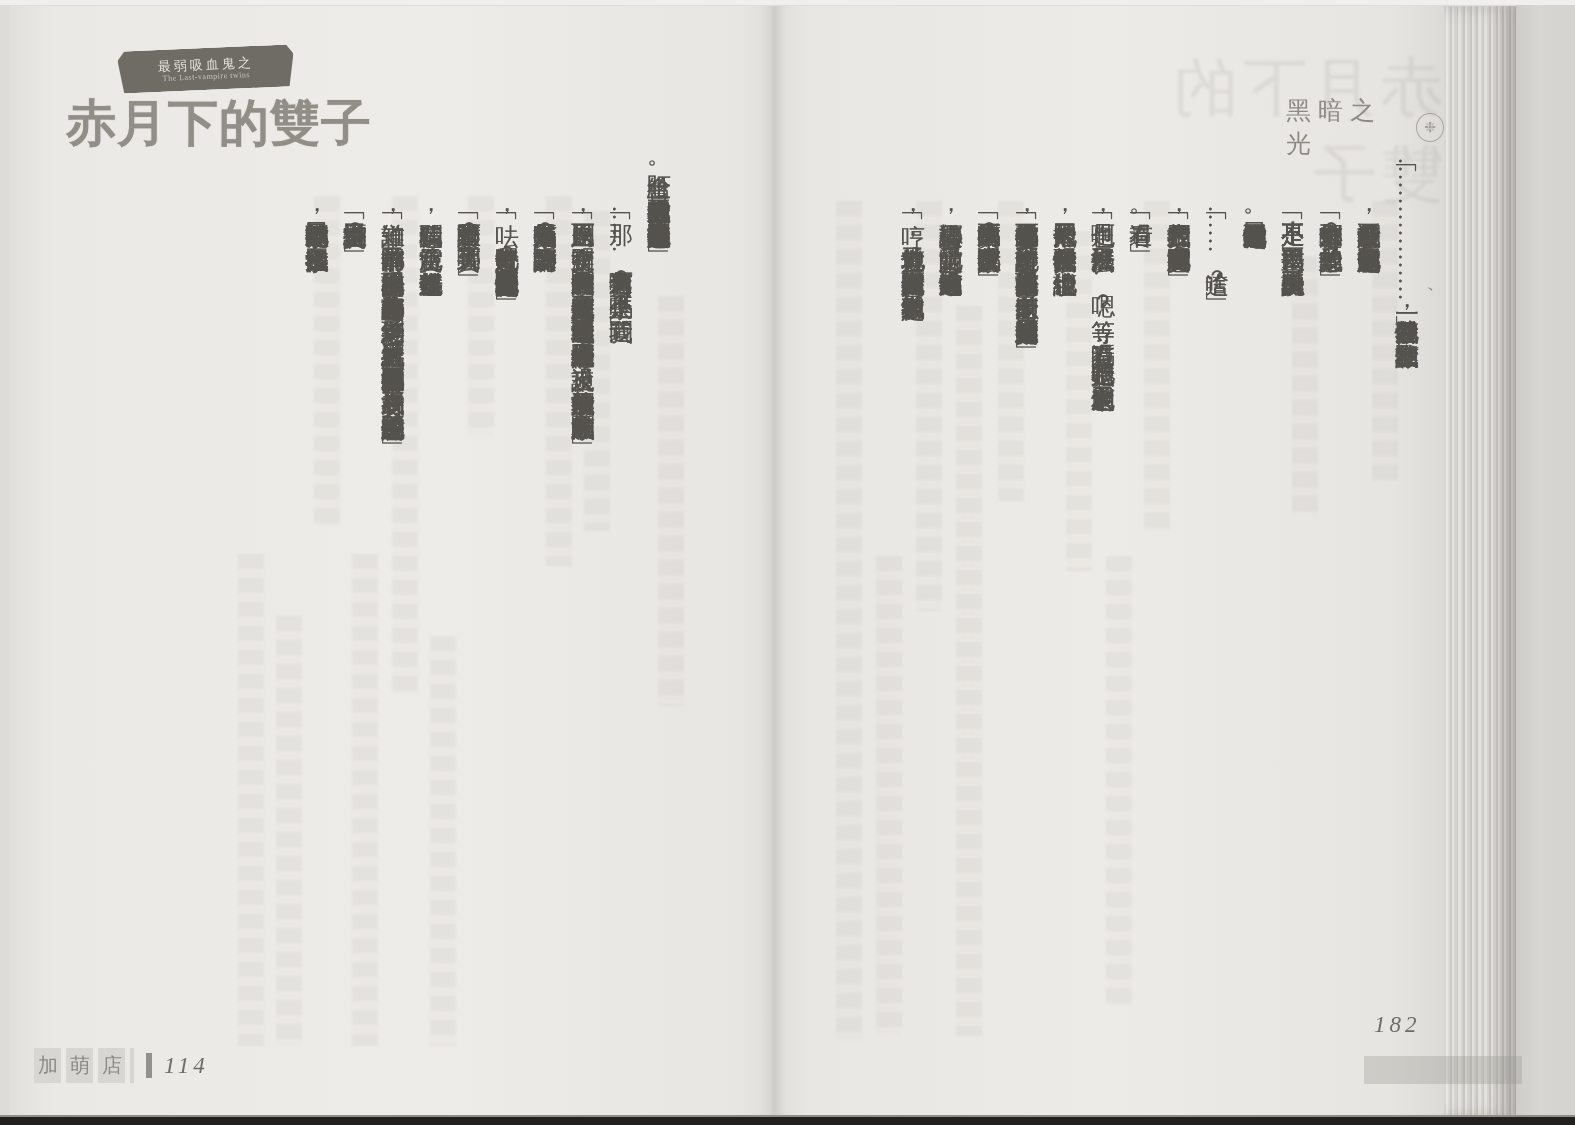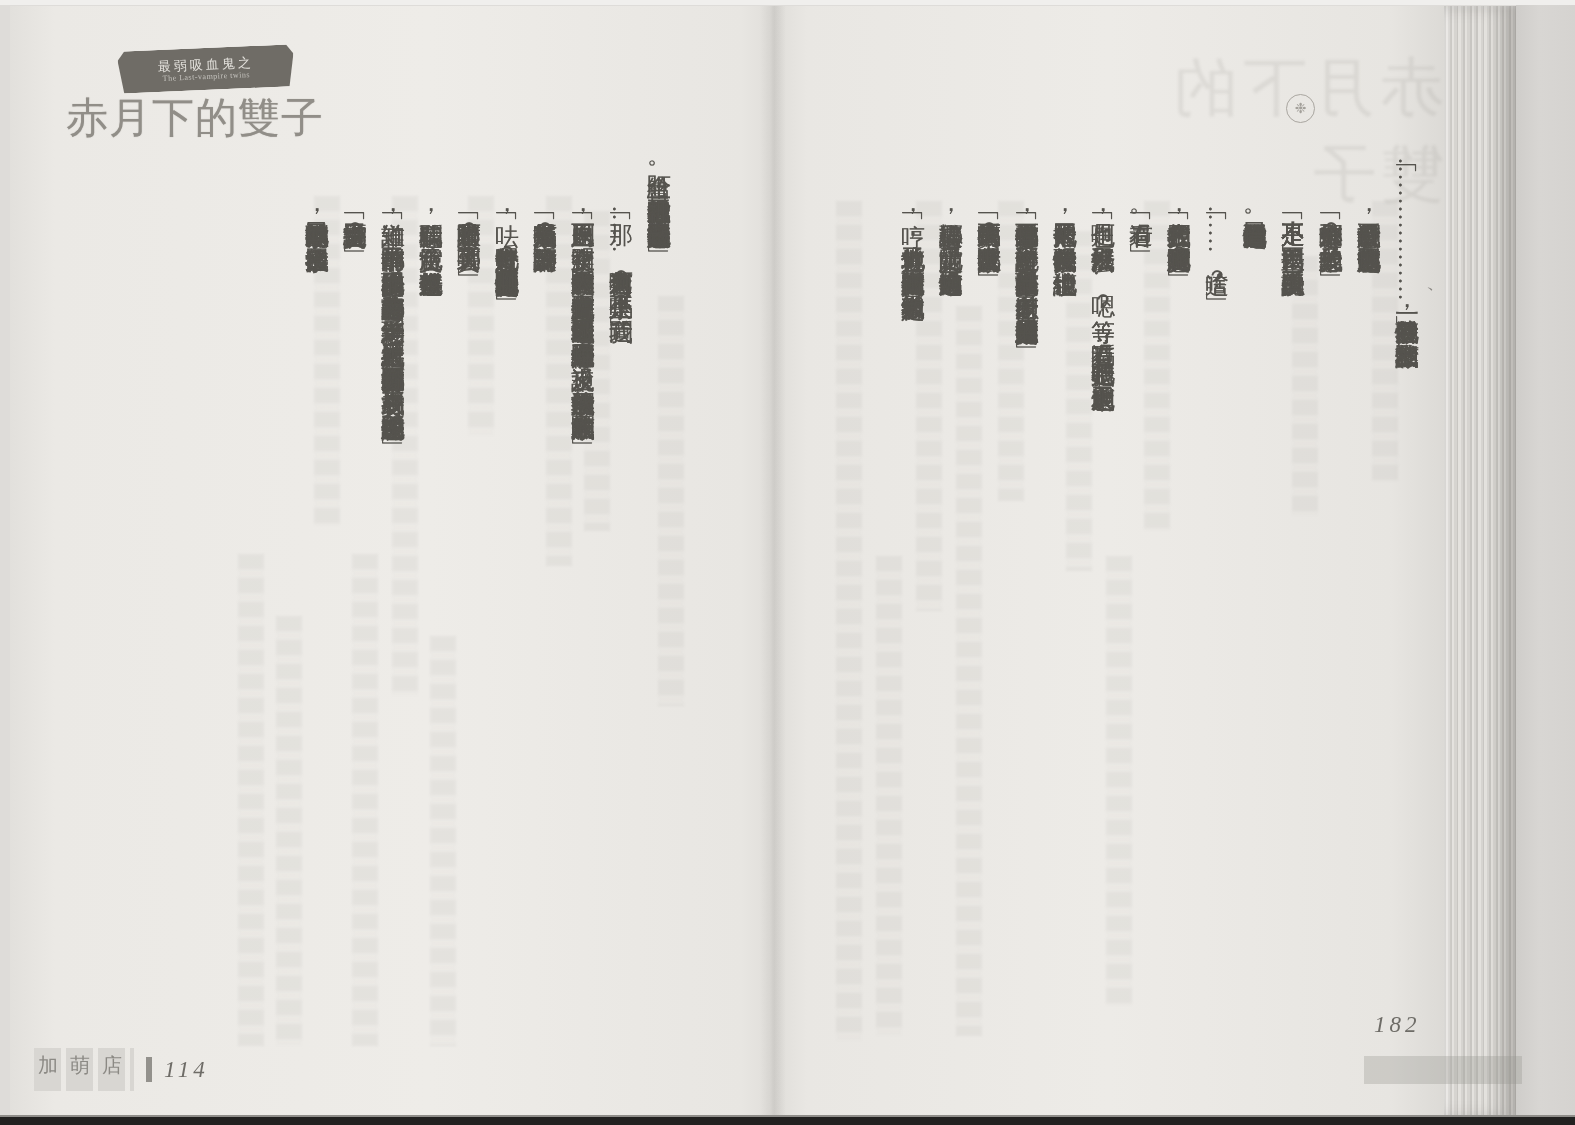--- a/index.html
+++ b/index.html
@@ -21,35 +21,35 @@
   .tb-left{right:94px;}
   .tb-right{right:18px;}
   
   .logo{position:absolute;left:50px;top:36px;width:330px;height:130px;}
   .banner{position:absolute;left:58px;top:6px;width:176px;height:42px;background:#6f6c66;
      transform:rotate(-2.5deg);text-align:center;color:#e3e1dc;
      clip-path:polygon(0 22%,4% 0,96% 0,100% 22%,97% 100%,3% 100%);
      display:flex;flex-direction:column;justify-content:center;gap:1px;}
   .banner-l1{font-size:13px;letter-spacing:3px;line-height:13px;}
   .banner-l2{font-size:8px;letter-spacing:.5px;line-height:9px;color:#c6c4bf;}
-  .book-title{position:absolute;left:6px;top:48px;font-size:42px;font-weight:400;
+  .book-title{position:absolute;left:6px;top:48px;font-size:50px;font-weight:700;
      color:#918e88;letter-spacing:1px;text-shadow:0 0 1px rgba(140,137,130,.6);}
   
   .chapter{position:absolute;left:514px;top:88px;display:flex;align-items:center;gap:9px;}
   .chapter-text{font-size:25px;letter-spacing:7px;color:#8d8a84;}
   .ornament{width:27px;height:27px;border:1.5px solid #a9a6a0;border-radius:50%;
      display:flex;align-items:center;justify-content:center;font-size:14px;color:#a3a09a;}
   .ghost-title{position:absolute;left:352px;top:38px;font-size:64px;letter-spacing:5px;
      color:#7d7a74;opacity:.13;filter:blur(1.6px);transform:scaleX(-1);pointer-events:none;}
   
   .gs{position:absolute;width:26px;opacity:.5;filter:blur(1.7px);
      background:repeating-linear-gradient(to bottom,rgba(104,102,96,.14) 0 15px,rgba(104,102,96,.03) 15px 24px);}
   
   .footer-left{position:absolute;left:24px;top:1042px;display:flex;align-items:center;gap:12px;z-index:5;}
-  .shop{font-size:20px;color:#8b8984;letter-spacing:12px;padding:4px 0 12px 4px;
+  .shop{font-size:20px;color:#8b8984;letter-spacing:12px;padding:4px 0 4px 4px;
      background:repeating-linear-gradient(90deg,#d8d6d2 0 27px,rgba(0,0,0,0) 27px 32px);}
   .pagebar{width:6px;height:25px;background:#93918c;}
   .pageno{font-size:23px;font-style:italic;letter-spacing:4px;color:#6e6c67;}
   .footer-right-bar{position:absolute;left:1364px;top:1056px;width:158px;height:28px;
      background:rgba(150,148,143,.32);z-index:5;}
   .footer-right-no{position:absolute;left:1374px;top:1012px;z-index:6;}
   
   .gutter{position:absolute;left:760px;top:6px;width:26px;height:1112px;z-index:2;
      background:linear-gradient(90deg,rgba(0,0,0,0) 0,rgba(88,86,82,.07) 40%,rgba(88,86,82,.13) 55%,rgba(0,0,0,0) 100%);}
   .fore-edge{position:absolute;left:1444px;top:6px;width:72px;height:1112px;z-index:3;
@@ -105,20 +105,21 @@
       <span class="shop">加萌店</span>
       <span class="pagebar"></span>
       <span class="pageno">114</span>
     </div>
   </div>
 
   <div class="page page-right">
     <div class="ghost-title">赤月下的雙子</div>
 
     <div class="chapter">
+      <span class="chapter-text">黑暗之光</span>
       <span class="ornament">❉</span>
     </div>
 
     <div class="gs" style="left:64px;top:195px;height:840px"></div>
     <div class="gs" style="left:104px;top:550px;height:480px"></div>
     <div class="gs" style="left:144px;top:195px;height:410px"></div>
     <div class="gs" style="left:184px;top:300px;height:730px"></div>
     <div class="gs" style="left:226px;top:195px;height:300px"></div>
     <div class="gs" style="left:294px;top:225px;height:340px"></div>
     <div class="gs" style="left:334px;top:550px;height:450px"></div>

